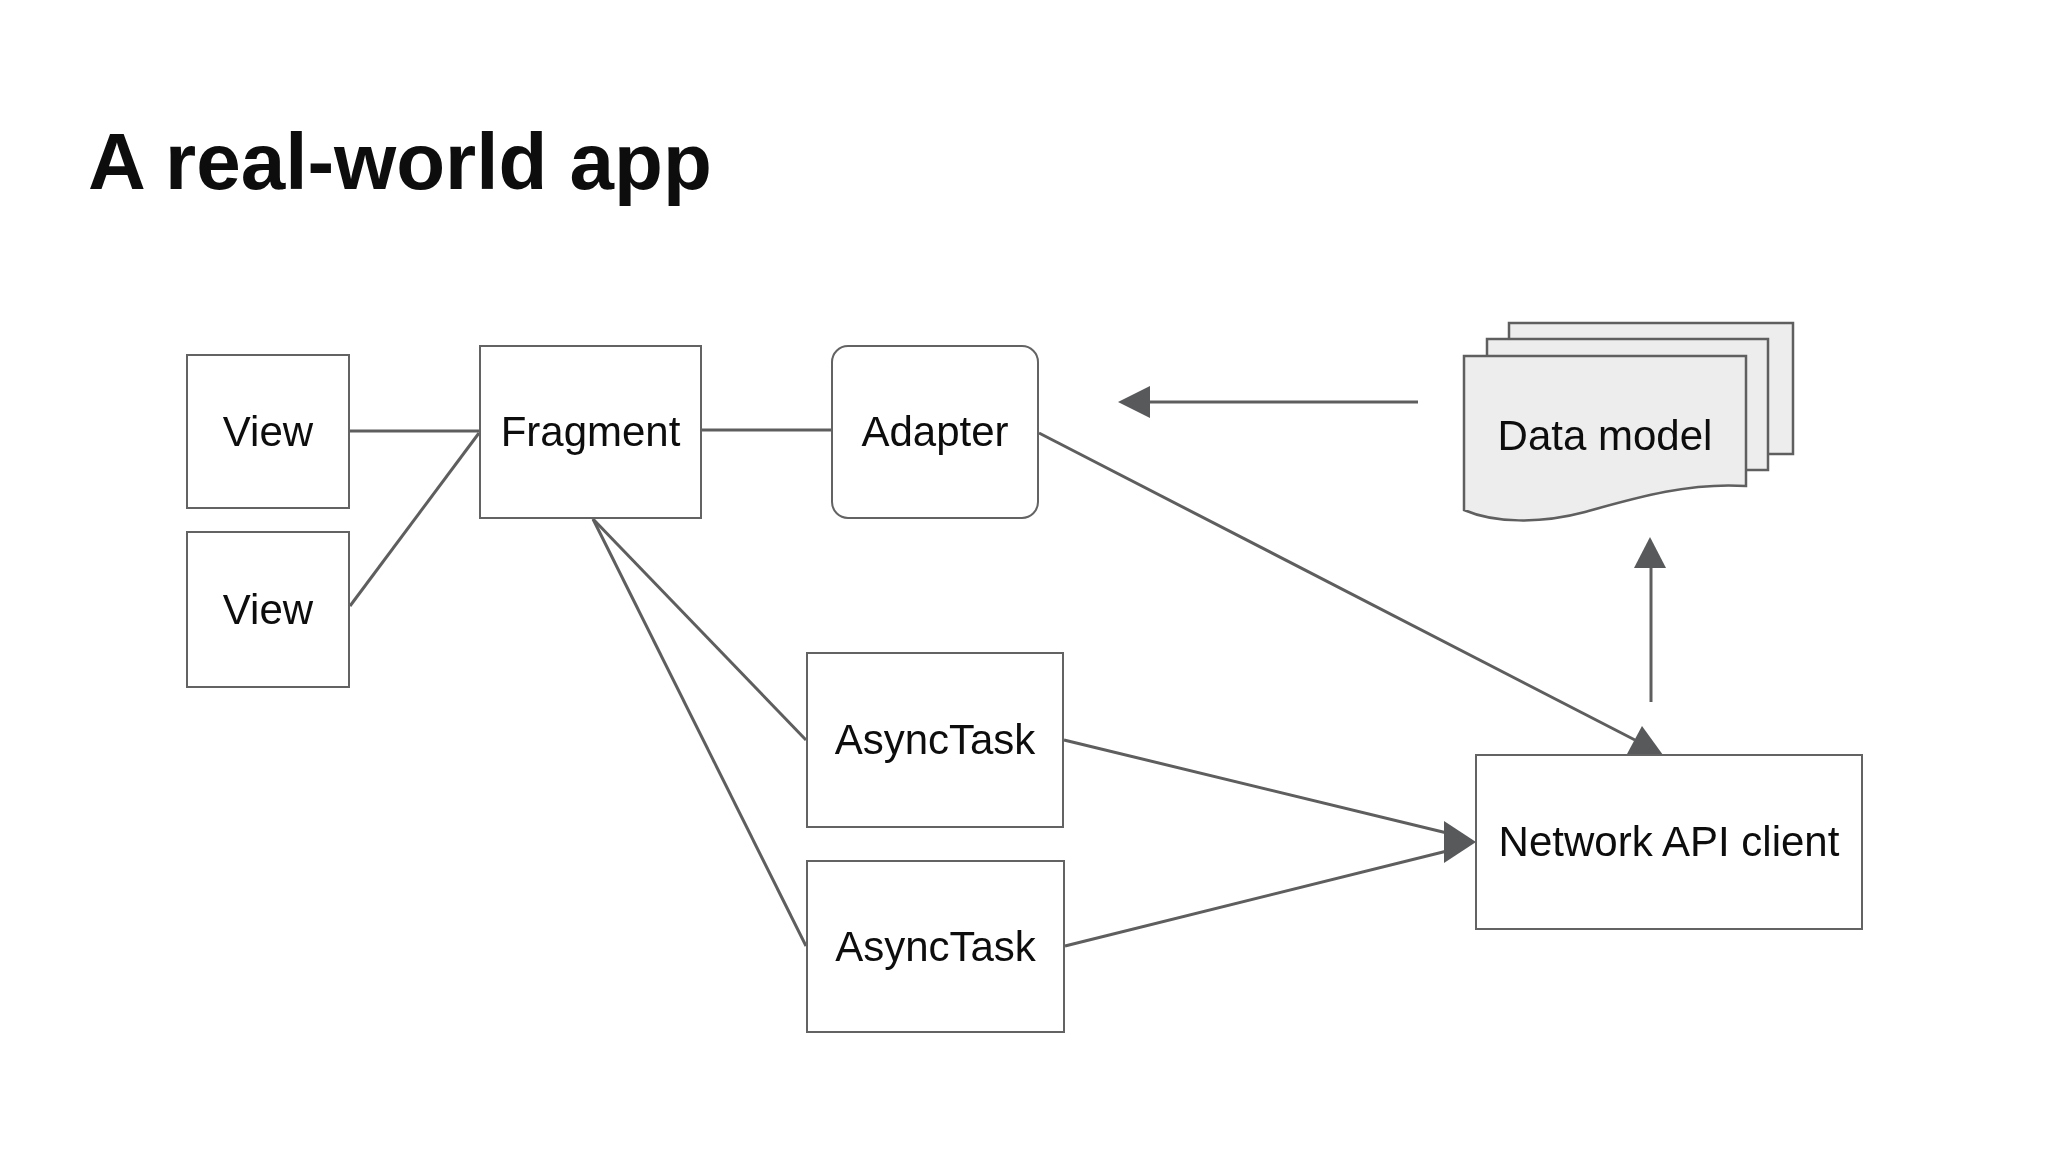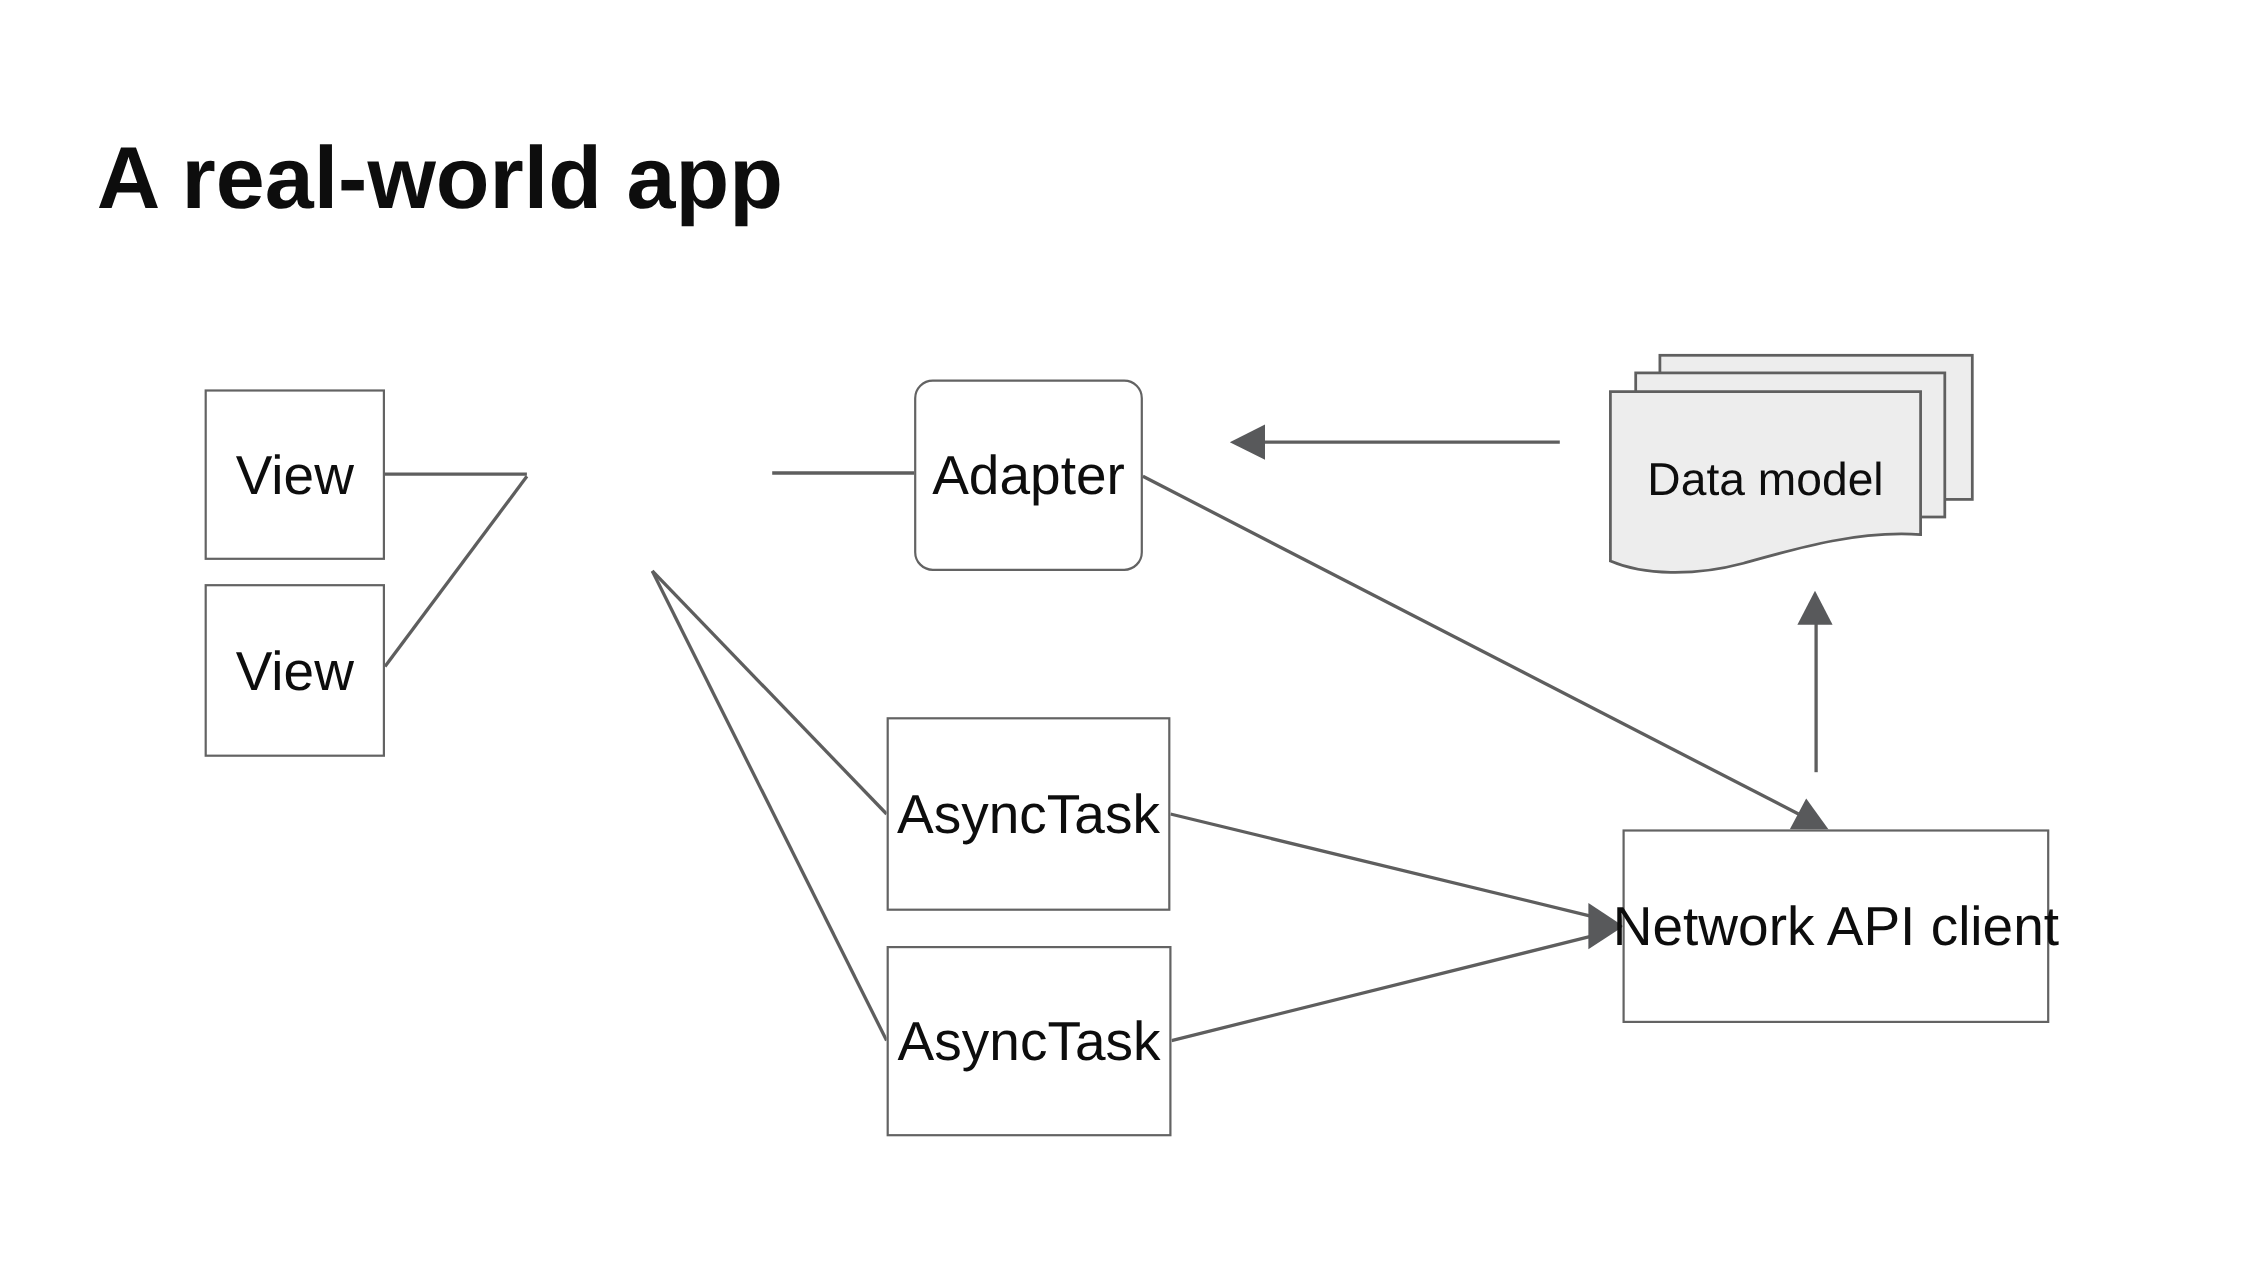--- a/index.html
+++ b/index.html
@@ -31,21 +31,21 @@
   }
   .diagram-svg{
     position:absolute;left:0;top:0;width:2048px;height:1152px;
   }
   .node{
     position:absolute;
     box-sizing:border-box;
     border:2px solid var(--box-border);
     background:#ffffff;
     display:flex;align-items:center;justify-content:center;
-    font-size:50px;color:var(--text);
+    font-size:42px;color:var(--text);
     white-space:nowrap;
   }
   .node-view1   {left:186px;top:354px;width:164px;height:155px;}
   .node-view2   {left:186px;top:531px;width:164px;height:157px;}
   .node-fragment{left:479px;top:345px;width:223px;height:174px;}
   .node-adapter {left:831px;top:345px;width:208px;height:174px;border-radius:17px;}
   .node-async1  {left:806px;top:652px;width:258px;height:176px;}
   .node-async2  {left:806px;top:860px;width:259px;height:173px;}
   .node-network {left:1475px;top:754px;width:388px;height:176px;justify-content:center;}
   .label-datamodel{
@@ -94,20 +94,23 @@
     <path class="connector" d="M1651,702 V566"></path>
     <polygon class="head" points="1650,537 1634,568 1666,568"></polygon>
   </svg>
 
   <div class="node node-view1">
     <span>View</span>
   </div>
   <div class="node node-view2">
     <span>View</span>
   </div>
+  <div class="node node-fragment">
+    <span>Fragment</span>
+  </div>
   <div class="node node-adapter">
     <span>Adapter</span>
   </div>
   <div class="node node-async1">
     <span>AsyncTask</span>
   </div>
   <div class="node node-async2">
     <span>AsyncTask</span>
   </div>
   <div class="node node-network">

